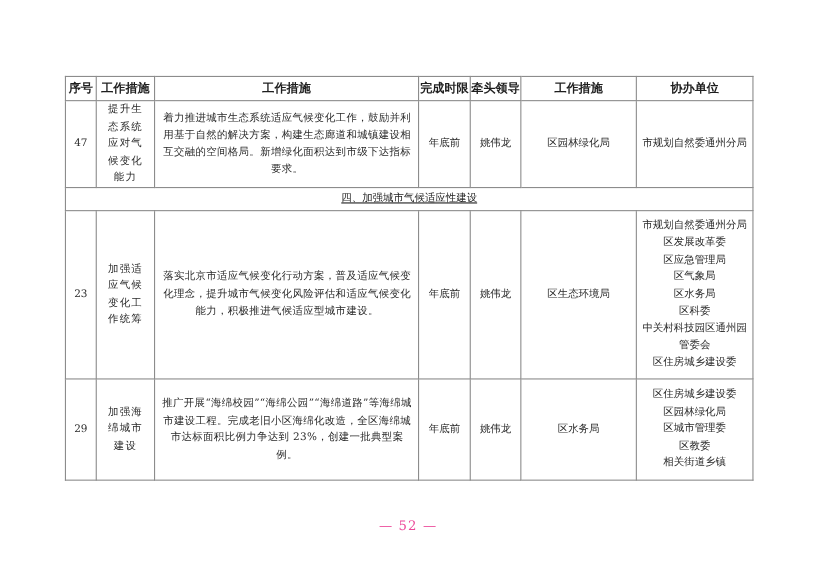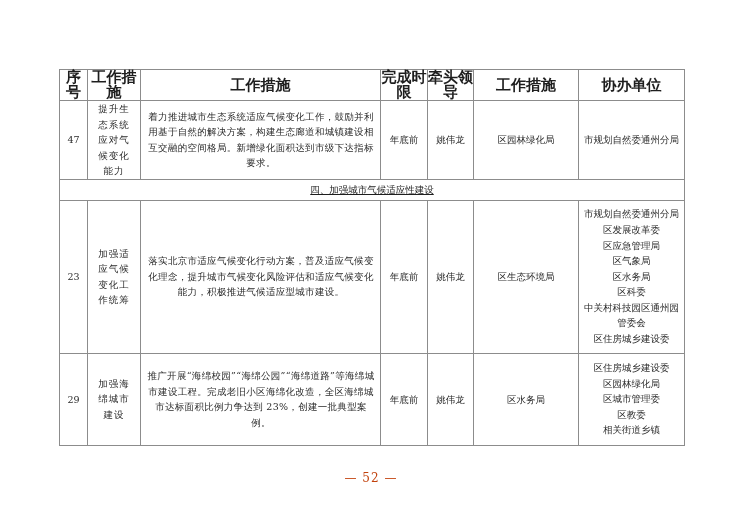--- a/index.html
+++ b/index.html
@@ -34,21 +34,21 @@
     padding: 0;
     text-align: center;
     vertical-align: middle;
     font-size: 9.5px;
     line-height: 15px;
     font-weight: normal;
   }
   table.task-table th {
     font-family: "DejaVu Sans", "Liberation Sans", sans-serif;
     font-weight: bold;
-    font-size: 15px;
+    font-size: 11px;
     height: 21px;
     color: #1e1e1e;
   }
   .measure {
     text-align: center;
     padding: 0 4px 0 5px !important;
     line-height: 15.5px !important;
     letter-spacing: 0.3px;
   }
   .task-cell {
@@ -69,21 +69,21 @@
   .row27 td { height: 72px; }
   .row28 td { height: 152px; }
   .row29 td { height: 91px; }
   .page-number {
     position: absolute;
     left: 0;
     width: 742px;
     top: 471px;
     text-align: center;
     font-size: 12px;
-    color: #c2410c;
+    color: #ec4899;
     letter-spacing: 1px;
   }
 </style>
 </head>
 <body>
 
 <div class="page">
   <table class="task-table">
     <colgroup>
       <col style="width:28px">

